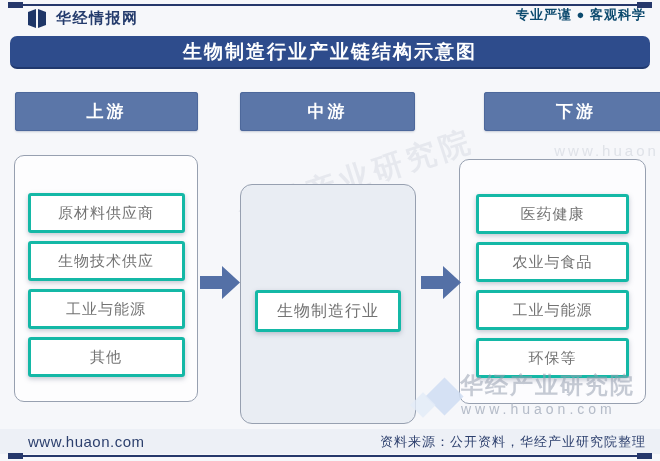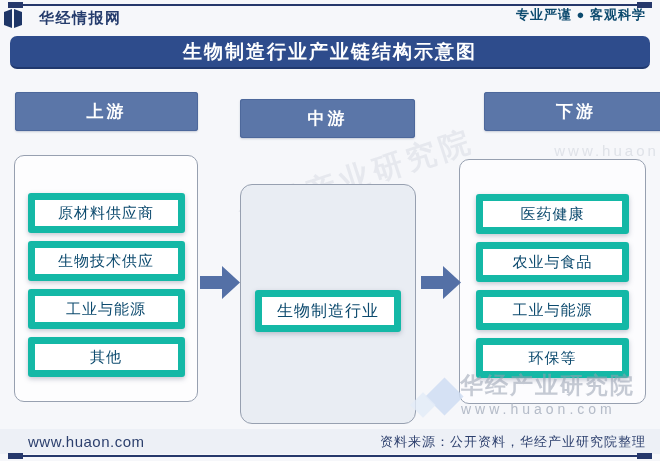--- a/index.html
+++ b/index.html
@@ -9,54 +9,54 @@
 
   
   .rule { position:absolute; height:2px; background:#26386b; left:8px; right:8px; }
   .rule-top { top:4px; }
   .rule-bottom { top:455px; }
   .cap { position:absolute; width:15px; height:6px; background:#26386b; }
   .cap-tl { left:8px; top:2px; } .cap-tr { right:8px; top:2px; }
   .cap-bl { left:8px; top:453px; } .cap-br { right:8px; top:453px; }
 
   
-  .brand { position:absolute; left:4px; top:9px; display:flex; align-items:center; gap:14px; }
+  .brand { position:absolute; left:28px; top:9px; display:flex; align-items:center; gap:7px; }
   .brand-text { font-size:15px; font-weight:700; color:#253c6d; letter-spacing:1.5px; }
   .tagline { position:absolute; right:14px; top:6px; font-size:13px; font-weight:700; color:#0c4a6e; letter-spacing:1px; }
 
   
   .titlebar { position:absolute; left:10px; top:36px; width:640px; height:33px;
     background:#2e4c8c; border-bottom:2px solid #20386e;
     display:flex; align-items:center; justify-content:center;
     color:#ffffff; font-size:19px; font-weight:700; letter-spacing:2px;border-radius:7px; }
 
   
   .col-btn { position:absolute; top:92px; height:39px; background:#5b76a8; border-radius:3px;
     box-shadow:inset 0 0 0 1px #4d689b, 0 1px 2px rgba(60,75,110,.25);
     display:flex; align-items:center; justify-content:center;
     color:#ffffff; font-size:17px; font-weight:700; letter-spacing:3px; }
   .btn-up   { left:15px;  width:183px; }
-  .btn-mid  { left:240px; width:175px;margin-top:7px; }
+  .btn-mid  { left:240px; width:175px; }
   .btn-down { left:484px; width:184px; }
 
   
   .panel { position:absolute; border:1.6px solid #97a0b0; border-radius:10px; }
   .panel-left  { left:14px;  top:155px; width:184px; height:247px; background:#fdfdfe; }
   .panel-mid   { left:240px; top:160px; width:176px; height:240px; background:#e9edf3; border-radius:12px;margin-top:24px; }
   .panel-right { left:459px; top:159px; width:187px; height:245px; background:#fcfcfe; }
 
   .panel-items { position:absolute; left:0; right:0; top:0; bottom:0;
     display:flex; flex-direction:column; align-items:center; gap:8px; }
   .panel-left  .panel-items { padding-top:37px; }
   .panel-right .panel-items { padding-top:34px; }
 
-  .item { width:157px; height:40px; background:#ffffff; border:7px solid #14b8a6; border-radius:3px;
+  .item { width:157px; height:40px; background:#ffffff; border:3px solid #14b8a6; border-radius:3px;
     box-shadow:0 2px 5px rgba(90,100,125,.35);
     display:flex; align-items:center; justify-content:center;
-    font-size:15px; color:#0c4a6e; letter-spacing:1px; }
+    font-size:15px; color:#737373; letter-spacing:1px; }
   .panel-right .item { width:153px; }
   .item-mid { position:absolute; left:14px; right:14px; top:105px; height:42px;
     width:auto; font-size:16px; }
 
   .arrow { position:absolute; width:40px; height:33px; }
   .arrow-1 { left:200px; top:266px; }
   .arrow-2 { left:421px; top:266px; }
 
   
   .footer { position:absolute; left:0; right:0; top:429px; height:25px; background:#edf0f6;

